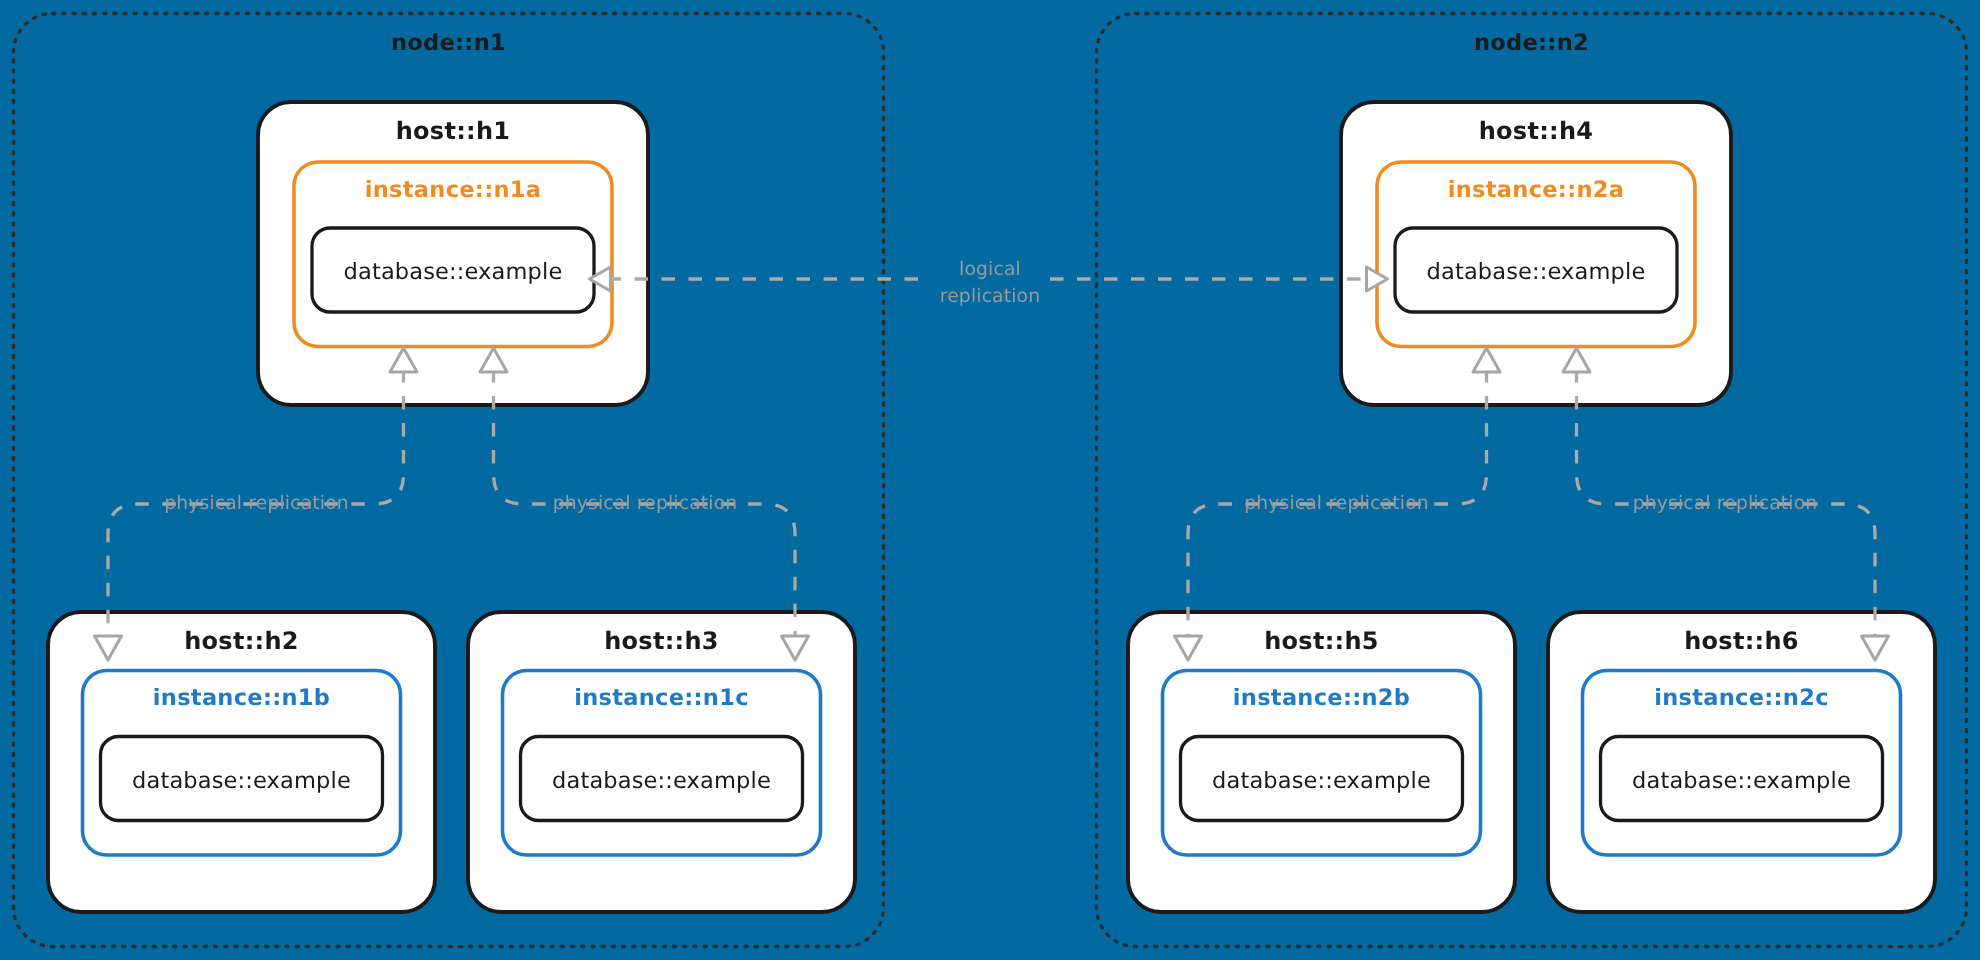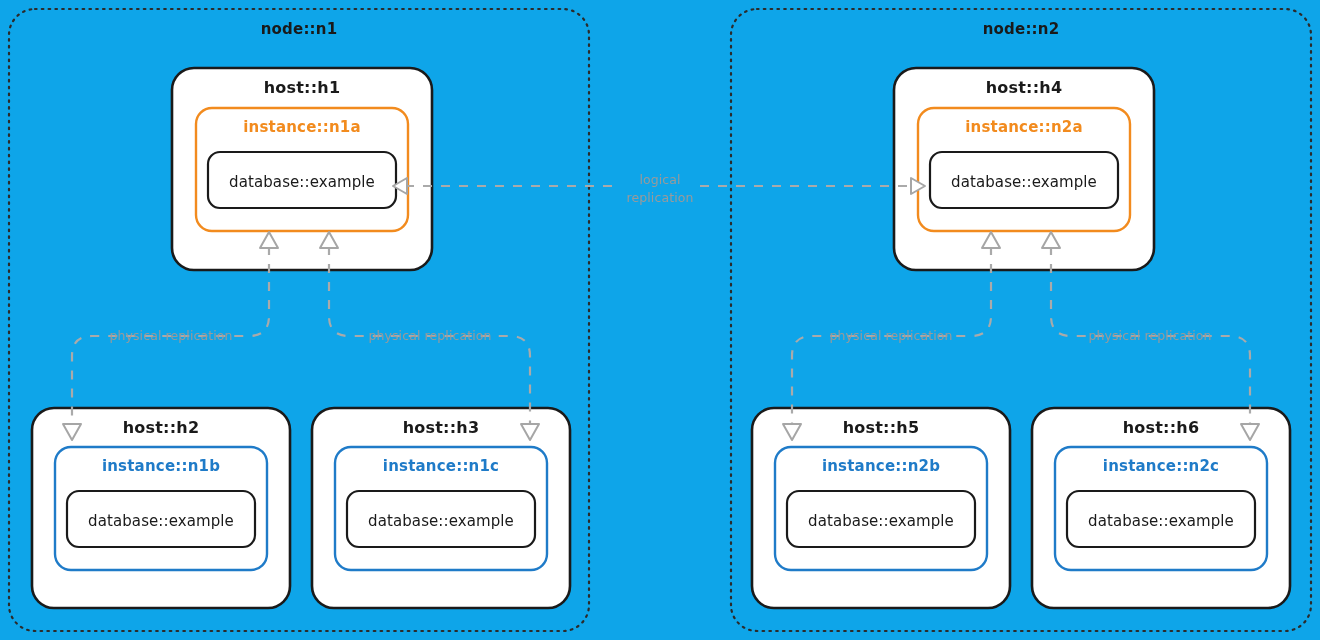--- a/index.html
+++ b/index.html
@@ -4,21 +4,21 @@
 <style>
   html, body {
     margin: 0;
     padding: 0;
     background: #ffffff;
   }
   #canvas {
     position: relative;
     width: 1320px;
     height: 640px;
-    background: #0ea5e9;
+    background: #0369a1;
     font-family: "DejaVu Sans", sans-serif;
     overflow: hidden;
   }
   svg.layer {
     position: absolute;
     top: 0;
     left: 0;
     width: 1320px;
     height: 640px;
   }

